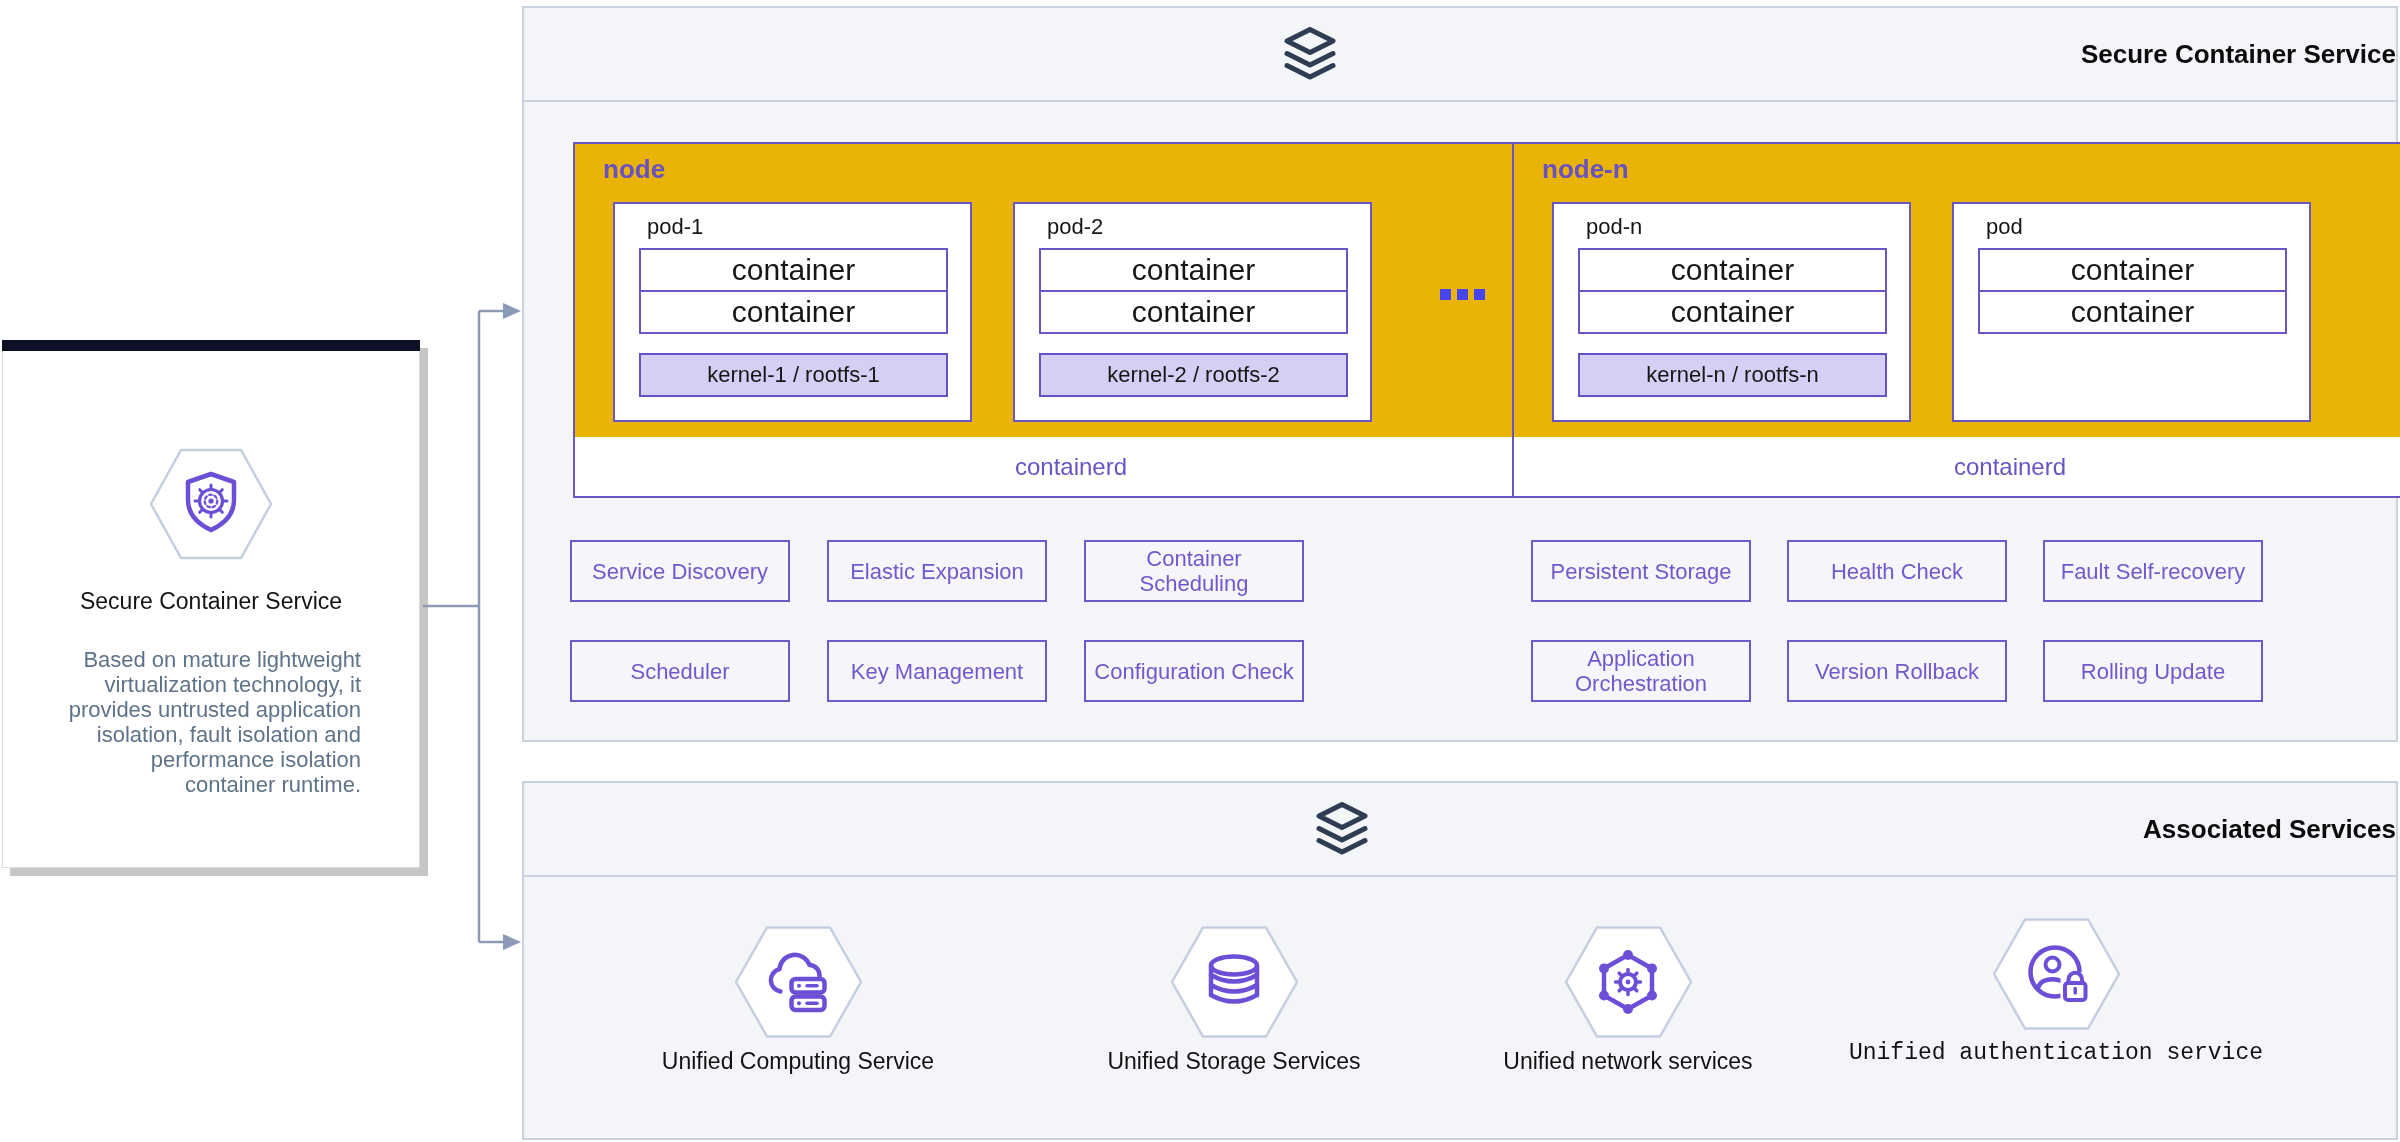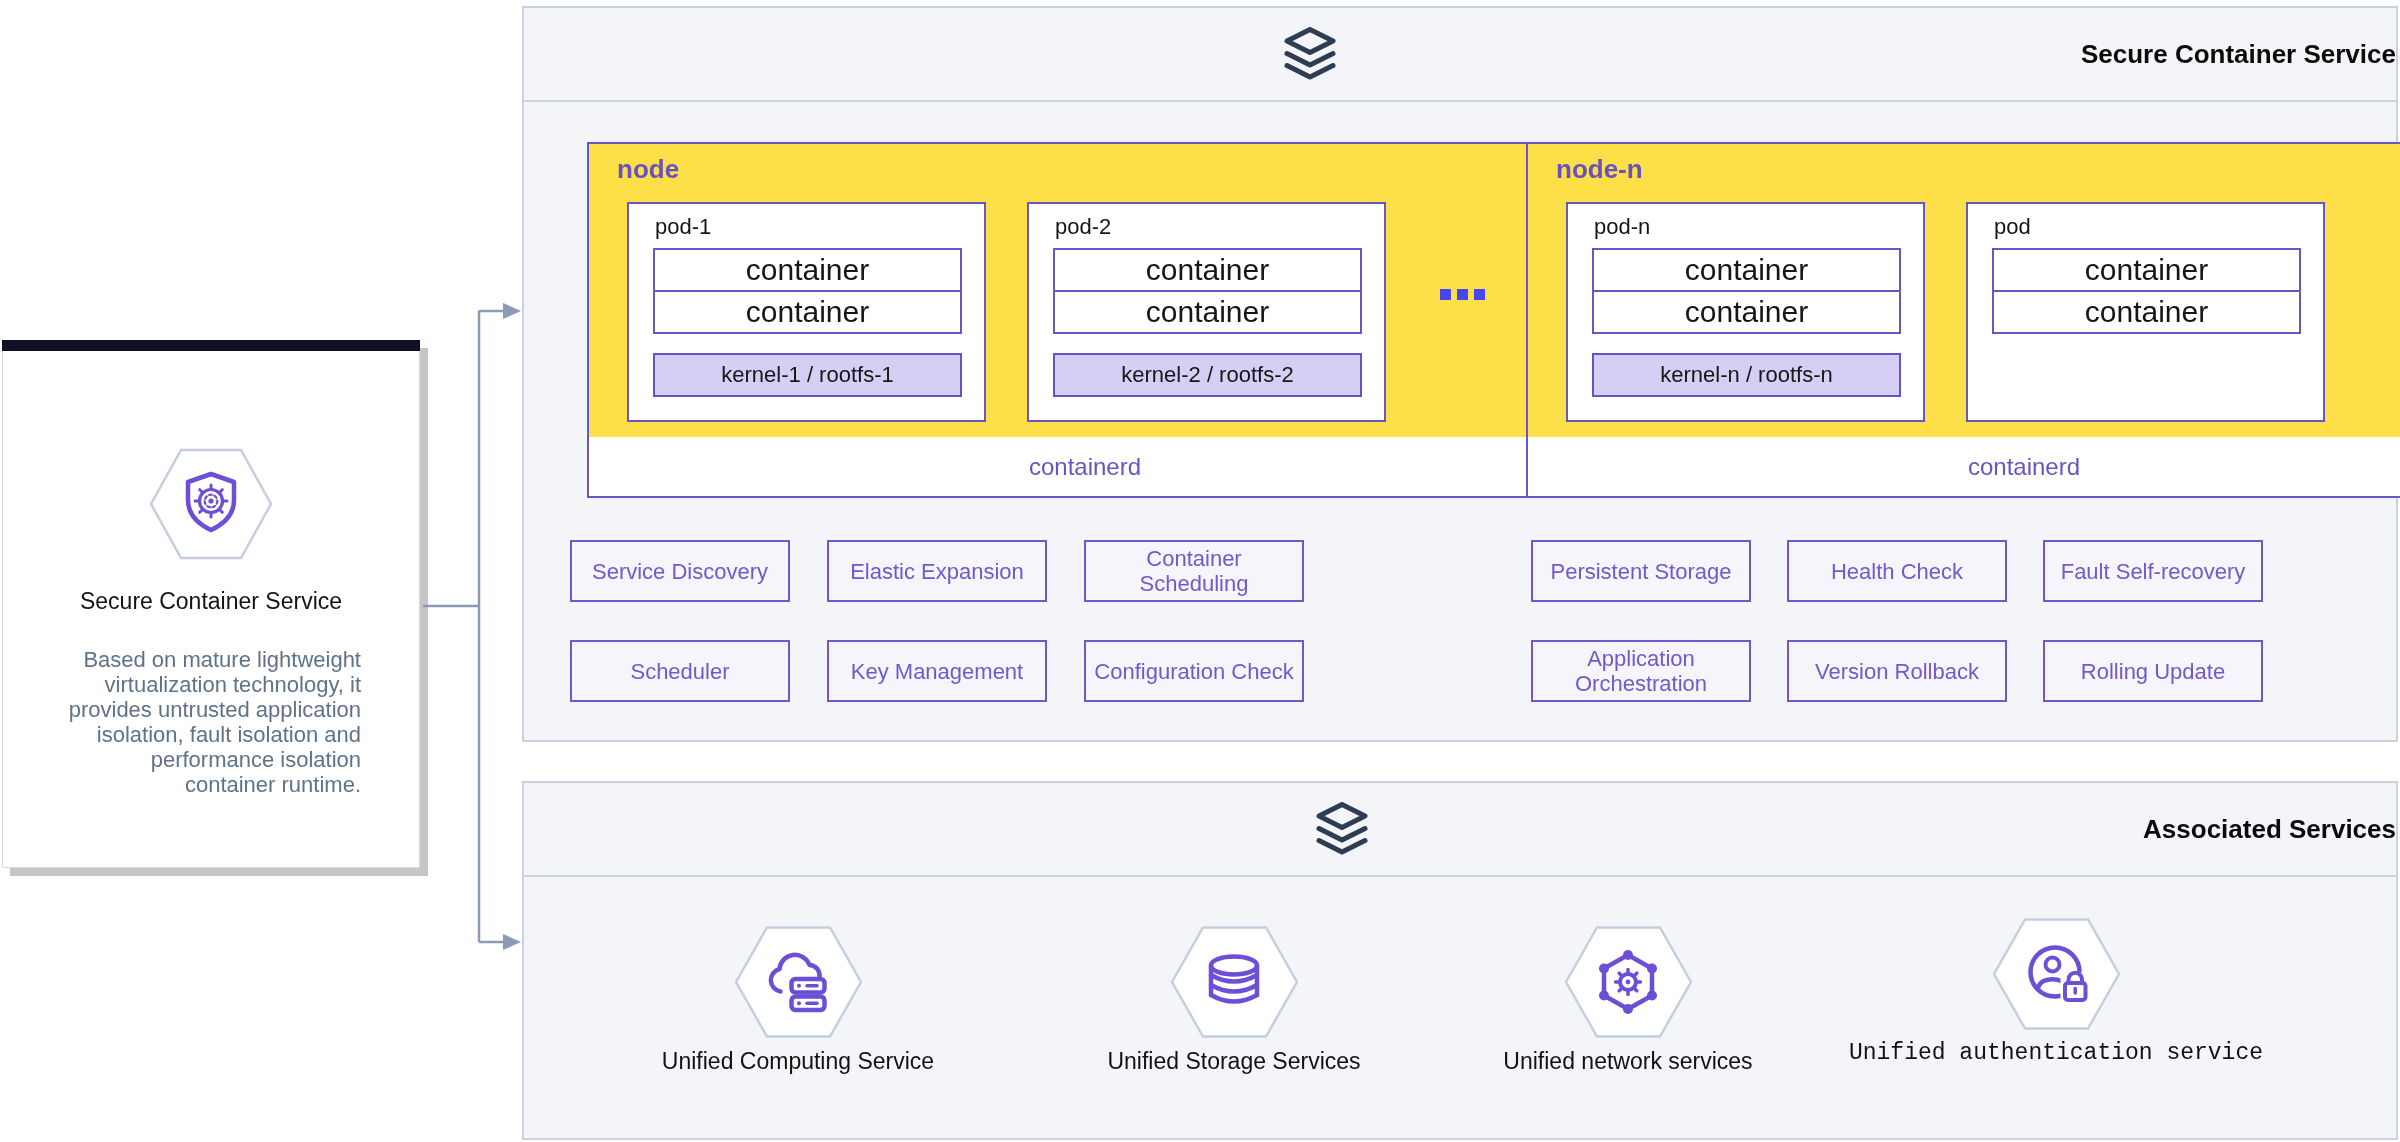--- a/index.html
+++ b/index.html
@@ -19,30 +19,30 @@
   .connector{position:absolute;left:415px;top:295px;}
 
   
   .panel{position:absolute;left:522px;width:1876px;background:#f4f5f9;border:2px solid #cad2e0;box-sizing:border-box;}
   .panel.secure{top:6px;height:736px;}
   .panel.associated{top:781px;height:359px;}
   .panel-header{height:92px;border-bottom:2px solid #cad2e0;display:flex;align-items:center;padding-left:32px;}
   .panel-title{margin-left:16px;font-size:26px;font-weight:bold;color:#0b0b0b;}
 
   
-  .node{position:absolute;top:142px;width:951px;height:356px;background:#fde047;border:2px solid #6b54c6;box-sizing:border-box;margin-left:14px;}
+  .node{position:absolute;top:142px;width:951px;height:356px;background:#eab308;border:2px solid #6b54c6;box-sizing:border-box;}
   .node.n1{left:573px;}
   .node.n2{left:1512px;}
   .node-label{position:absolute;left:28px;top:10px;font-size:26px;font-weight:bold;color:#6a51c1;}
   .runtime-strip{position:absolute;left:0;right:0;bottom:0;height:59px;background:#ffffff;
                  display:flex;align-items:center;justify-content:center;font-size:24px;color:#6a54c4;padding-left:45px;}
   .pod{position:absolute;top:58px;width:359px;height:220px;background:#ffffff;border:2px solid #6b54c6;box-sizing:border-box;}
   .pod.p-left{left:38px;}
   .pod.p-right{left:438px;}
-  .pod-label{position:absolute;left:26px;top:10px;font-size:22px;color:#161616;}
+  .pod-label{position:absolute;left:32px;top:10px;font-size:22px;color:#161616;}
   .pod-stack{position:absolute;left:24px;right:22px;top:44px;}
   .cbox{height:44px;border:2px solid #6b54c6;background:#fff;box-sizing:border-box;
         display:flex;align-items:center;justify-content:center;font-size:30px;color:#161616;}
   .cbox + .cbox{margin-top:-2px;}
   .kernel{height:44px;margin-top:19px;border:2px solid #6453c4;background:#d7cef5;box-sizing:border-box;
           display:flex;align-items:center;justify-content:center;font-size:22px;color:#161616;}
   .dots{position:absolute;left:1440px;top:289px;display:flex;gap:6px;}
   .dots span{width:11px;height:11px;background:#4745ef;display:block;}
 
   

